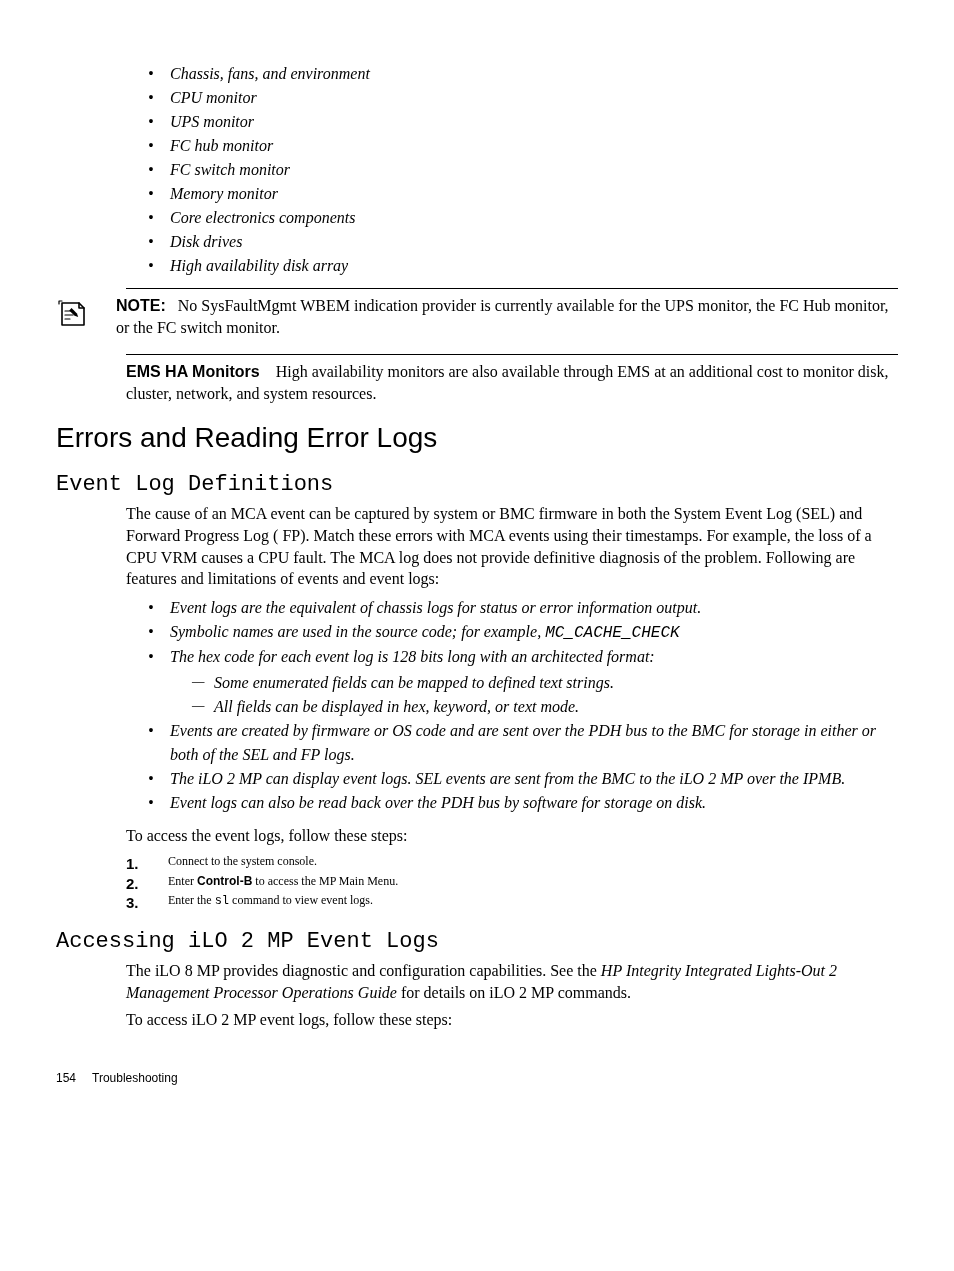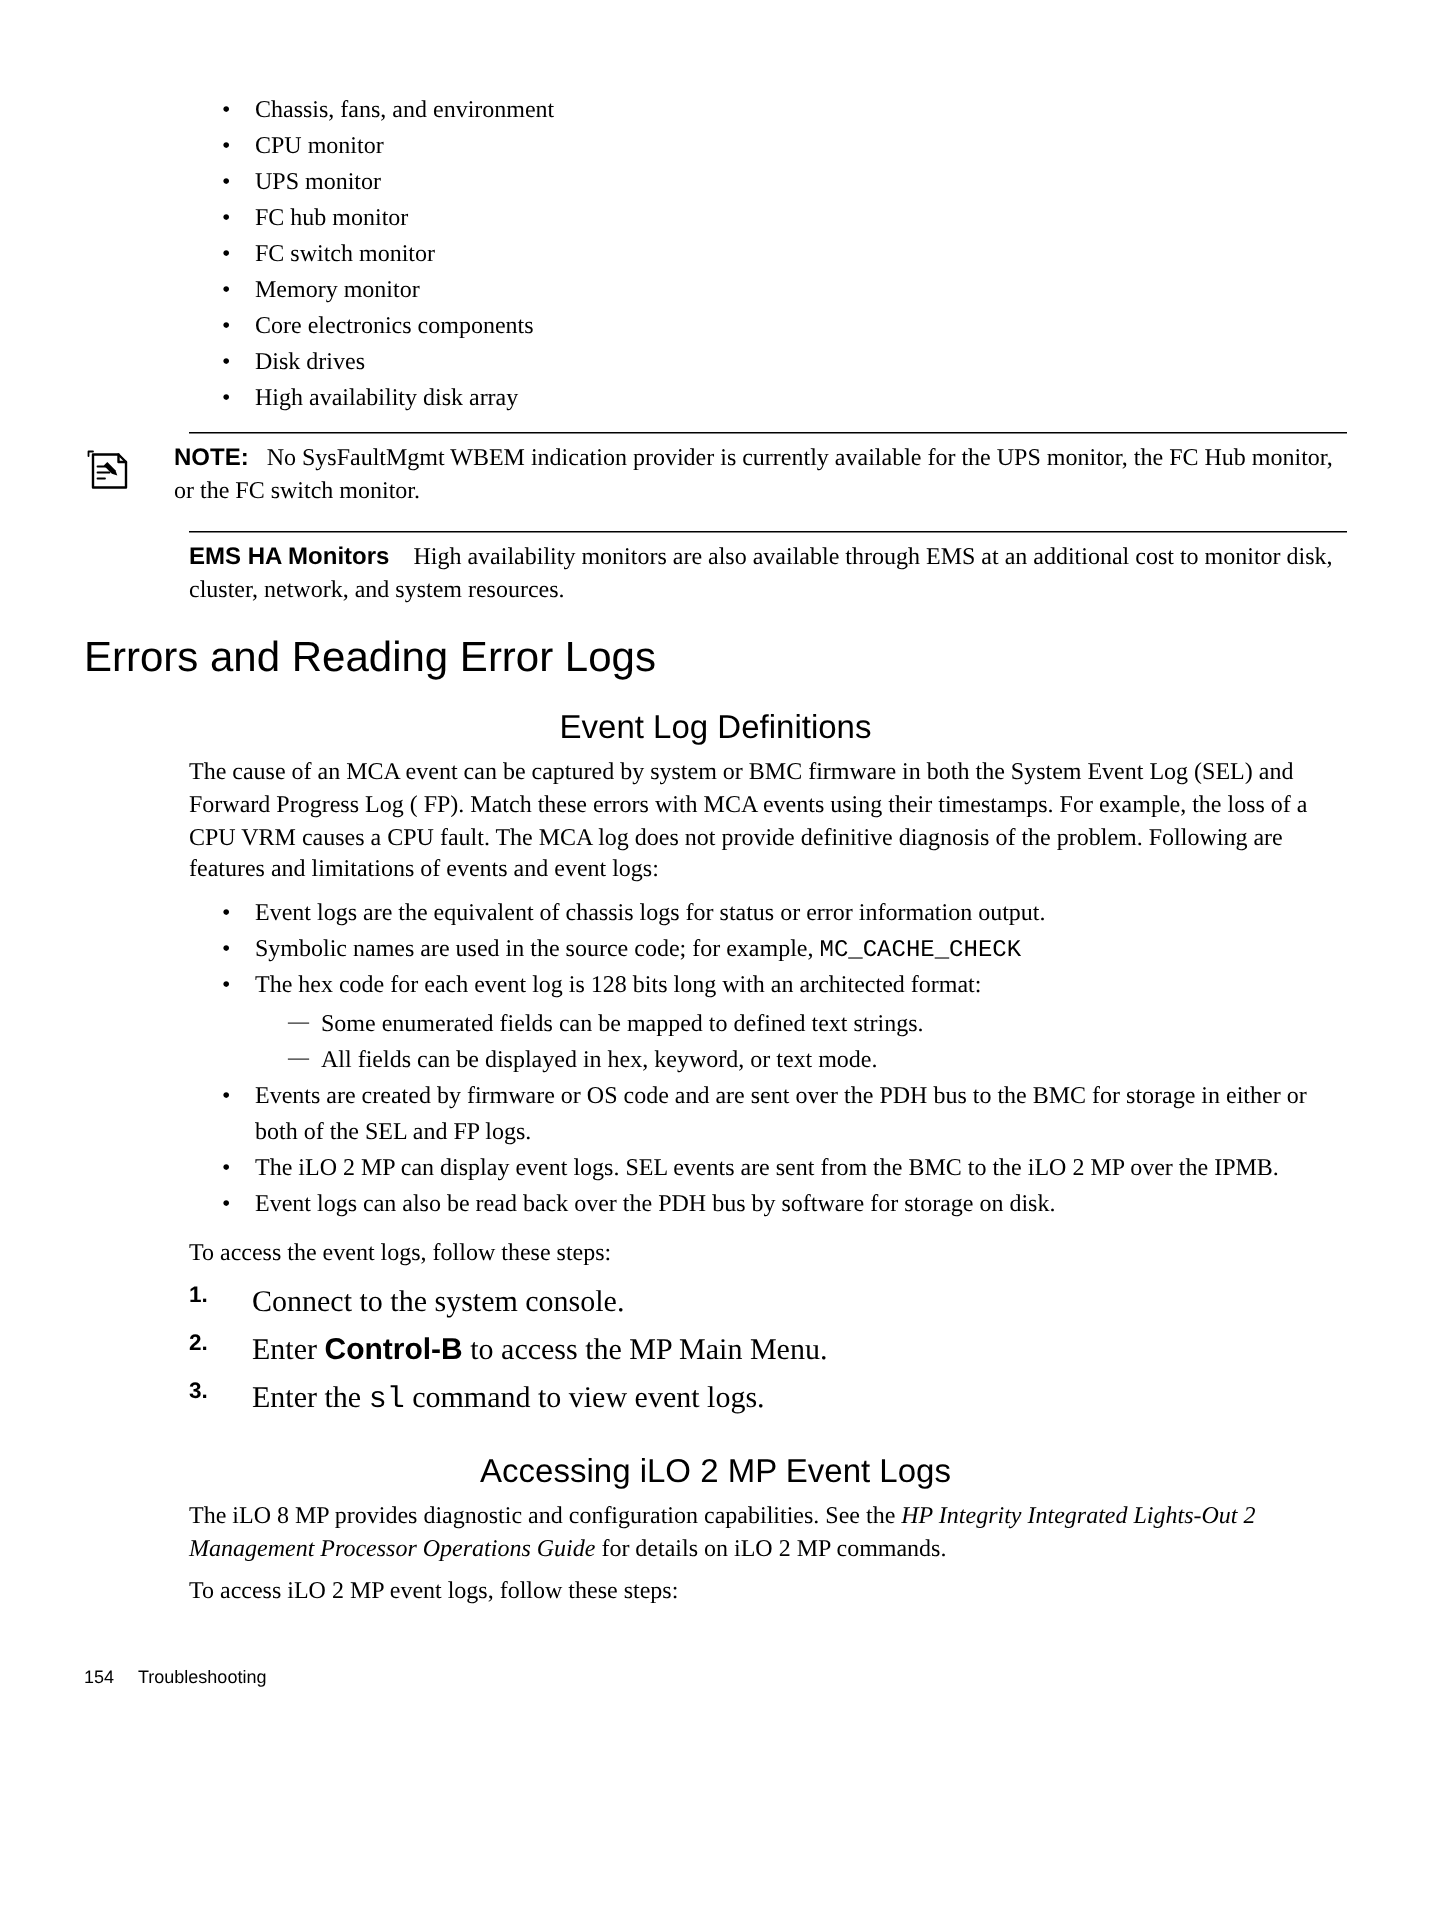--- a/index.html
+++ b/index.html
@@ -19,20 +19,21 @@
   }
   p {
     margin: 0 0 6px 0;
     font-size: 16px;
     line-height: 1.35;
   }
   ul.bullet {
     margin: 6px 0 10px 0;
     padding-left: 22px;
     list-style: none;
+    font-style: italic;
   }
   ul.bullet > li {
     position: relative;
     padding-left: 22px;
     font-size: 16px;
     line-height: 1.5;
   }
   ul.bullet > li::before {
     content: "•";
     position: absolute;
@@ -60,21 +61,21 @@
   }
   ol.numbered {
     margin: 6px 0 10px 0;
     padding-left: 0;
     list-style: none;
     counter-reset: num;
   }
   ol.numbered > li {
     position: relative;
     padding-left: 42px;
-    font-size: 20px;
+    font-size: 12px;
     line-height: 1.6;
     counter-increment: num;
   }
   ol.numbered > li::before {
     content: counter(num) ".";
     position: absolute;
     left: 0;
     top: 0;
     font-weight: bold;
     font-family: Arial, Helvetica, sans-serif;
@@ -106,25 +107,24 @@
   .mono {
     font-family: "Courier New", monospace;
   }
   h1.main {
     font-family: Liberation Sans, sans-serif;
     font-weight: 400;
     font-size: 28px;
     margin: 18px 0 8px 0;
   }
   h2.sub {
-    font-family: Liberation Sans, sans-serif;
+    font-family: Liberation Mono, monospace;
     font-weight: 400;
     font-size: 22px;
     margin: 18px 0 6px 0;
-    text-align: center;
   }
   .runin {
     font-family: Arial, Helvetica, sans-serif;
     font-weight: bold;
     padding-right: 16px;
   }
   .italic { font-style: italic; }
   .footer {
     margin-top: 40px;
     font-size: 12px;

